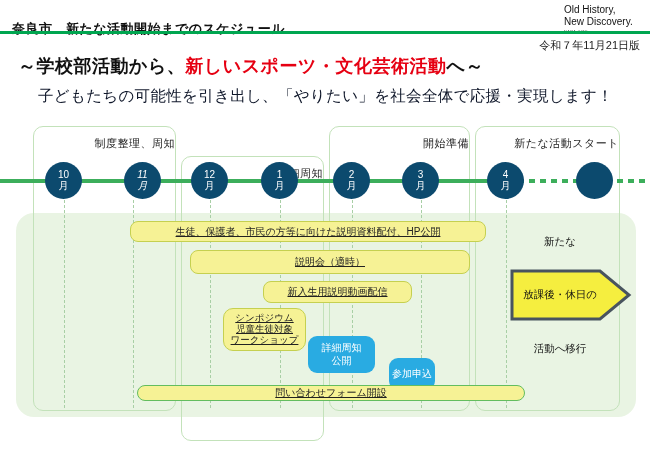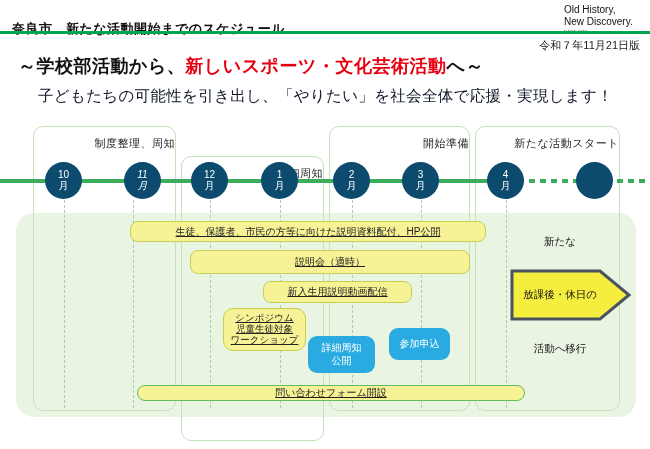--- a/index.html
+++ b/index.html
@@ -129,21 +129,21 @@
   <div class="ybar" style="left:263px;top:281px;width:149px;height:22px;">新入生用説明動画配信</div>
   <div class="ybar multi" style="left:223px;top:308px;width:83px;height:43px;">
     <span>シンポジウム</span>
     <span>児童生徒対象</span>
     <span>ワークショップ</span>
   </div>
   <div class="bluebox" style="left:308px;top:336px;width:67px;height:37px;">
     <span>詳細周知</span>
     <span>公開</span>
   </div>
-  <div class="bluebox" style="left:389px;top:328px;width:61px;height:32px;">
+  <div class="bluebox" style="left:389px;top:358px;width:46px;height:32px;">
     <span>参加申込</span>
   </div>
   <div class="ybar contact" style="left:137px;top:385px;width:388px;height:16px;">問い合わせフォーム開設</div>
 
   <div class="arrow-wrap">
     <svg width="122" height="58" viewBox="0 0 122 58">
       <polygon points="2,5 90,5 119,29 90,53 2,53" fill="#f5ee3f" stroke="#49545f" stroke-width="3" stroke-linejoin="miter"></polygon>
     </svg>
     <div class="arrow-text">
       <span>新たな</span>

